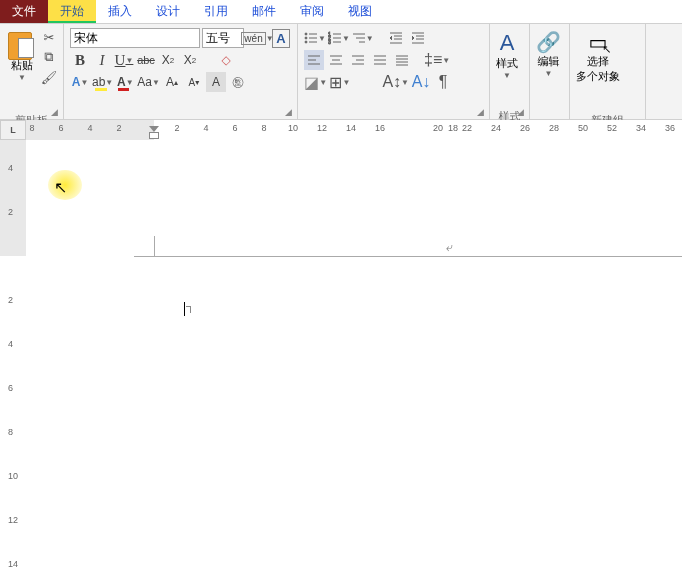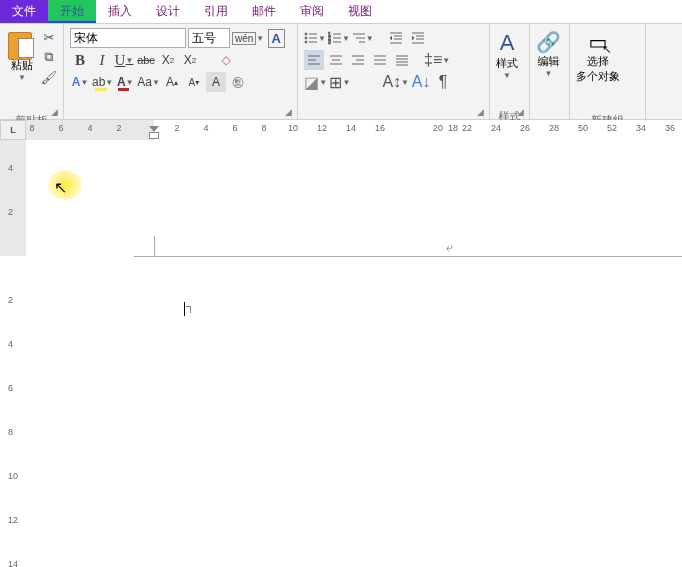--- a/index.html
+++ b/index.html
@@ -1,41 +1,41 @@
 <!DOCTYPE html>
 <html><head>
 <meta charset="utf-8">
 <style>
 * { margin: 0; padding: 0; box-sizing: border-box; font-family: "Microsoft YaHei", sans-serif; }
 body { background: #fff; width: 682px; height: 567px; overflow: hidden; position: relative; }
 
 .tabs { display: flex; background: #fff; height: 24px; border-bottom: 1px solid #d0d0d0; }
-.tab { padding: 3px 12px; font-size: 12px; cursor: pointer; color: #701a75; }
-.tab.file { background: #6d28d9; color: #fff; }
-.tab.active { color: #2b579a; border-bottom: 2px solid #1d4ed8; background: #22c55e; }
+.tab { padding: 3px 12px; font-size: 12px; cursor: pointer; color: #1d4ed8; }
+.tab.file { background: #7f1d1d; color: #fff; }
+.tab.active { color: #2b579a; border-bottom: 2px solid #22c55e; background: #fde047; }
 
 .ribbon { display: flex; background: #f3f3f3; height: 96px; border-bottom: 1px solid #d0d0d0; }
 .group { border-right: 1px solid #d0d0d0; padding: 2px 4px; display: flex; flex-direction: column; justify-content: space-between; position: relative; }
 .group-label { font-size: 11px; text-align: center; color: #666; padding-bottom: 2px; margin-top: 25px; }
 .group-content { flex: 1; display: flex; }
 .launcher { position: absolute; bottom: 2px; right: 2px; font-size: 9px; color: #888; cursor: pointer; width: 10px; height: 10px; }
 
 .clipboard-group { width: 64px; }
 .clip-main { display: flex; gap: 2px; align-items: flex-start; padding: 2px; }
 .paste-btn { display: flex; flex-direction: column; align-items: center; font-size: 11px; cursor: pointer; padding: 2px; }
 .paste-icon { width: 28px; height: 28px; position: relative; }
 .paste-icon::before { content: ""; position: absolute; width: 22px; height: 26px; background: #f0a030; border: 1px solid #c08020; border-radius: 2px; left: 0; top: 2px; }
 .paste-icon::after { content: ""; position: absolute; width: 14px; height: 18px; background: #fff; border: 1px solid #888; left: 10px; top: 8px; }
 .clip-side { display: flex; flex-direction: column; gap: 2px; }
 .small-icon { width: 18px; height: 18px; cursor: pointer; font-size: 13px; display: flex; align-items: center; justify-content: center; color: #555; }
 .dd { font-size: 8px; color: #666; }
 
 .font-group { width: 234px; }
 .font-row { display: flex; gap: 2px; margin-bottom: 2px; align-items: center; }
-.font-select { width: 116px; height: 20px; font-size: 12px; border: 1px solid #aaa; background: #fff; padding: 1px 3px; }
+.font-select { width: 130px; height: 20px; font-size: 12px; border: 1px solid #aaa; background: #fff; padding: 1px 3px; }
 .size-select { width: 42px; height: 20px; font-size: 12px; border: 1px solid #aaa; background: #fff; padding: 1px 3px; }
 .fbtn { min-width: 20px; height: 20px; display: inline-flex; align-items: center; justify-content: center; cursor: pointer; font-size: 12px; color: #444; position: relative; }
 .fbtn.bold { font-weight: bold; font-family: "Times New Roman"; font-size: 15px; }
 .fbtn.italic { font-style: italic; font-family: "Times New Roman"; font-size: 15px; }
 .fbtn.uline { text-decoration: underline; font-family: "Times New Roman"; font-size: 15px; }
 .fbtn.strike { text-decoration: line-through; font-size: 11px; }
 .fbtn sup, .fbtn sub { font-size: 8px; }
 .colorbar { position: absolute; bottom: 1px; left: 3px; right: 6px; height: 3px; }
 .wen-box { border: 1px solid #888; padding: 0 2px; font-size: 10px; }
 .a-box { border: 1px solid #888; padding: 1px 3px; font-size: 13px; color: #2b579a; font-weight: bold; }

